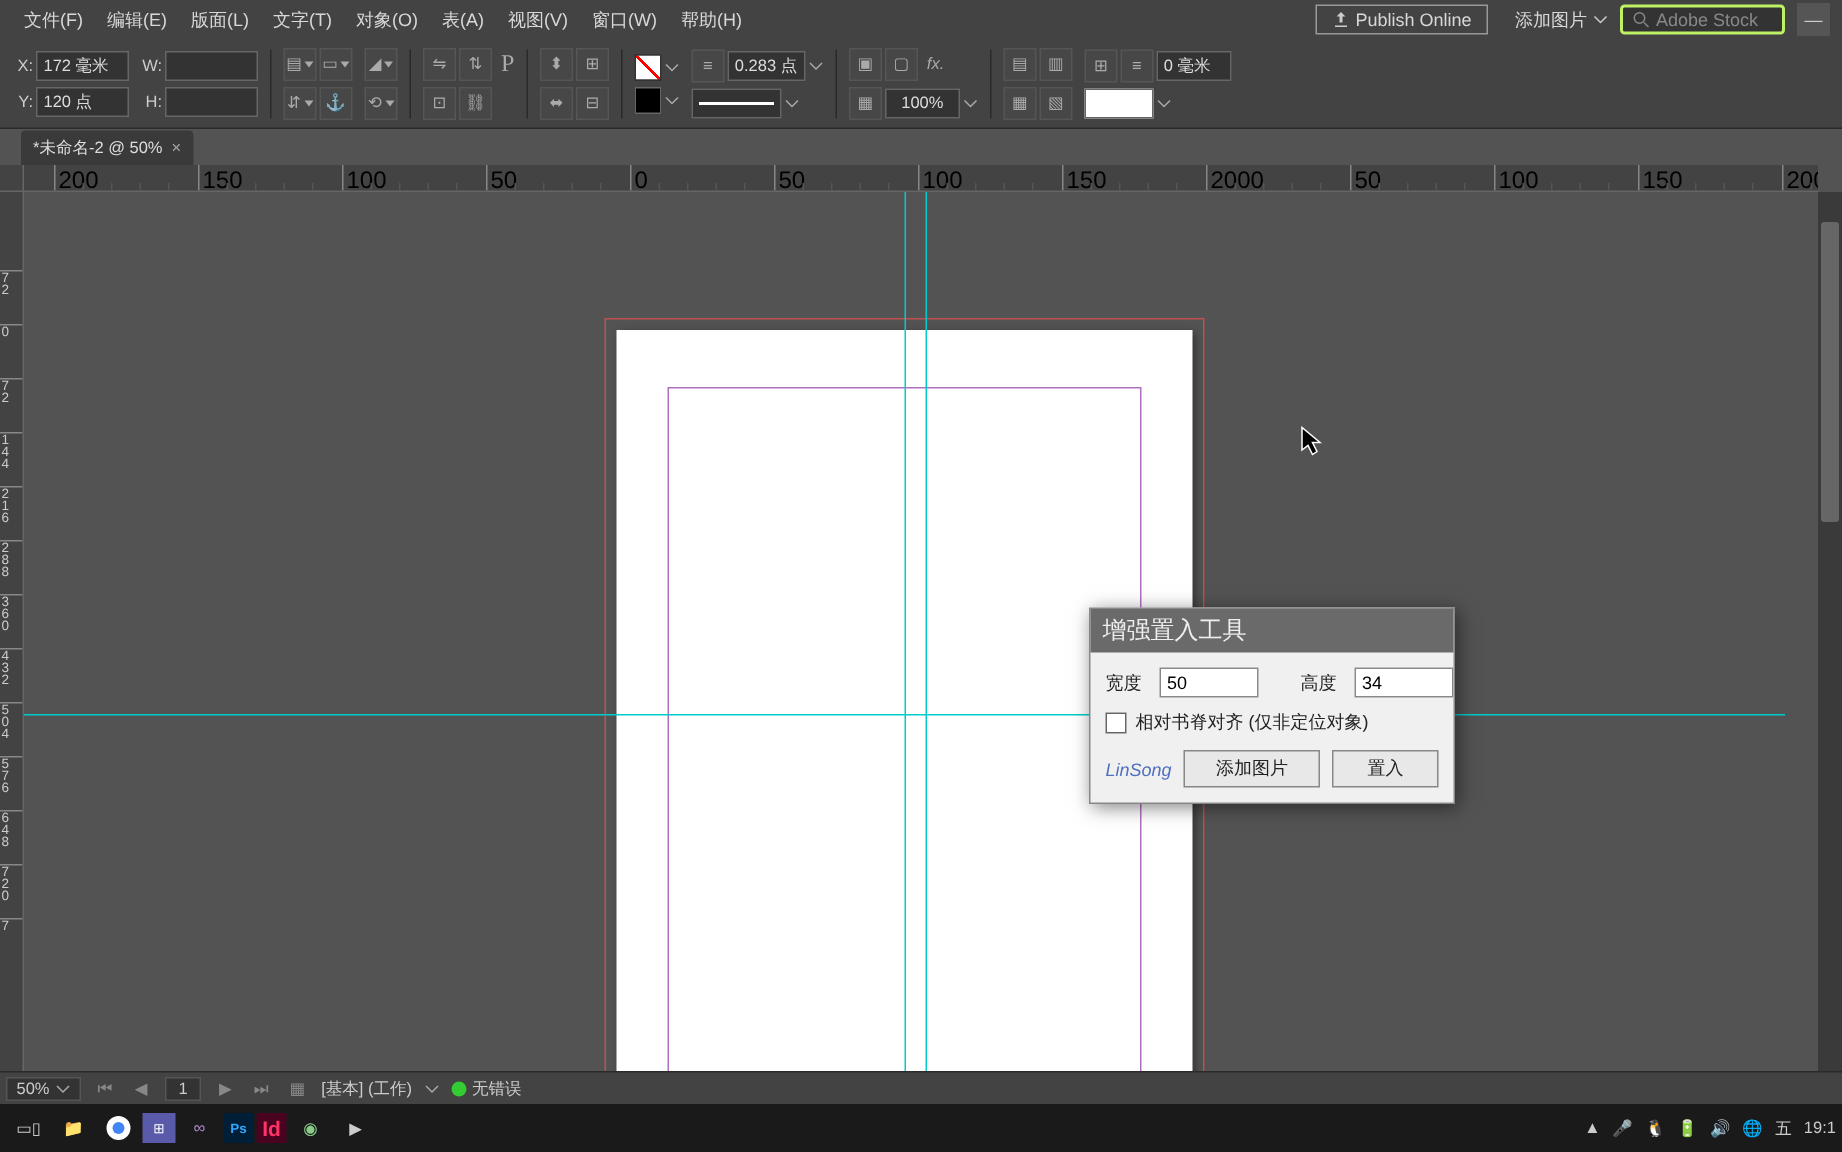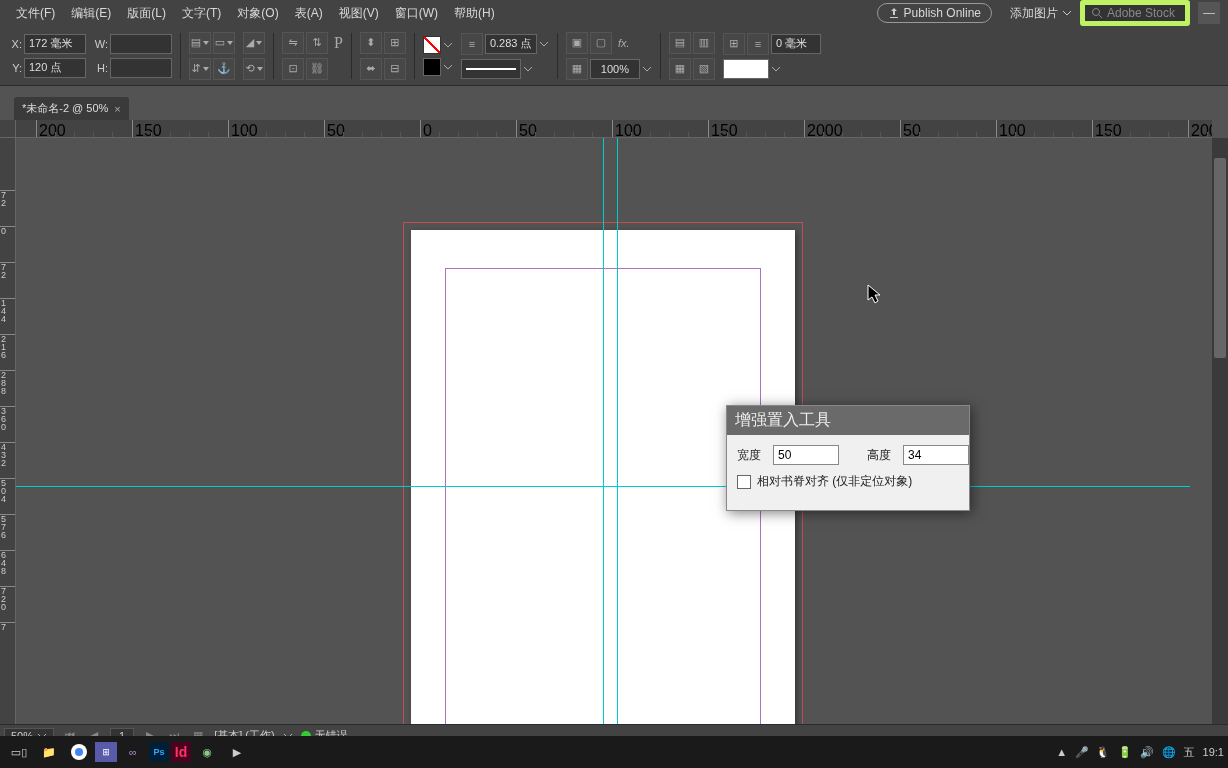--- a/index.html
+++ b/index.html
@@ -1,43 +1,43 @@
 <!DOCTYPE html>
 <html><head>
 <meta charset="utf-8">
 <style>
 * { margin: 0; padding: 0; box-sizing: border-box; font-family: "Microsoft YaHei", sans-serif; }
 body { background: #535353; width: 1228px; height: 768px; overflow: hidden; position: relative; }
 
 .menubar { background: #434343; height: 26px; display: flex; align-items: center; padding: 0 8px; color: #d8d8d8; font-size: 12px; }
 .menubar .menu-item { padding: 0 8px; cursor: default; }
 .menubar .spacer { flex: 1; }
-.publish-btn { border: 1px solid #999; border-radius: 10px; padding: 2px 10px; margin: 0 10px; display: flex; align-items: center; gap: 4px; }
+.publish-btn { border: 1px solid #999; border-radius: 0; padding: 2px 10px; margin: 0 10px; display: flex; align-items: center; gap: 4px; }
 .workspace-sel { padding: 0 8px; display:flex; align-items:center; gap:4px;}
-.stock-search { background: #333; border: 5px solid #bef264; border-radius: 3px; padding: 1px 6px; display:flex; align-items:center; gap:4px; color:#888; min-width:110px;}
+.stock-search { background: #333; border: 2px solid #bef264; border-radius: 3px; padding: 1px 6px; display:flex; align-items:center; gap:4px; color:#888; min-width:110px;}
 .min-btn { width:22px; height:22px; background:#555; margin-left:8px; display:flex; align-items:center; justify-content:center; color:#ccc;}
 
 .controlbar { background: #434343; height: 60px; border-bottom: 1px solid #2a2a2a; display:flex; align-items:center; padding: 0 4px; color:#ccc; font-size:11px;}
 .cb-group { display:flex; flex-direction:column; gap:4px; margin: 0 4px; }
 .cb-row { display:flex; align-items:center; gap:2px; }
 .cb-label { color:#ccc; min-width:14px; text-align:right; }
 .cb-input { background:#333; border:1px solid #666; color:#ddd; padding:2px 4px; width:62px; height:20px; font-size:11px;}
 .cb-sep { width:1px; height:46px; background:#2a2a2a; margin:0 4px;}
 .cb-icon { width:22px; height:22px; background:#474747; border:1px solid #555; display:flex; align-items:center; justify-content:center; color:#aaa; cursor:default;}
 .cb-icon.dd::after{content:"";border-left:3px solid transparent;border-right:3px solid transparent;border-top:4px solid #aaa;margin-left:2px;}
 .stroke-box{width:18px;height:18px;background:linear-gradient(45deg,#fff 45%,red 45%,red 55%,#fff 55%);border:1px solid #333;}
 .fill-box{width:18px;height:18px;background:#000;border:1px solid #666;}
 .stroke-weight{width:52px;height:20px;background:#333;border:1px solid #666;color:#ddd;display:flex;align-items:center;padding:0 4px;font-size:11px;}
 .stroke-line{width:60px;height:20px;background:#333;border:1px solid #666;display:flex;align-items:center;padding:0 4px;}
 .stroke-line .line{flex:1;height:2px;background:#fff;}
 .opacity-box{width:50px;height:20px;background:#333;border:1px solid #666;color:#ddd;display:flex;align-items:center;justify-content:center;font-size:11px;}
 .zero-box{width:50px;height:20px;background:#333;border:1px solid #666;color:#ddd;display:flex;align-items:center;padding:0 4px;font-size:11px;}
 .swatch{width:46px;height:20px;background:#fff;border:1px solid #666;}
 
-.tabbar{height:34px;display:flex;align-items:flex-end;padding-left:14px;}
+.tabbar{height:24px;display:flex;align-items:flex-end;padding-left:14px;}
 .doc-tab{background:#3a3a3a;color:#ddd;font-size:11px;padding:4px 8px;display:flex;align-items:center;gap:6px;border-top-left-radius:3px;border-top-right-radius:3px;}
 .doc-tab .close{color:#aaa;cursor:default;}
 
 .workspace{position:relative;height:604px;background:#535353;display:flex;}
 .hruler{position:absolute;left:16px;right:16px;top:0;height:18px;background:#434343;border-bottom:1px solid #666;overflow:hidden;}
 .htick{position:absolute;top:0;height:100%;border-left:1px solid #888;padding-left:2px;padding-top:2px;white-space:nowrap;}
 .htick.minor{border-left:1px solid #555;height:6px;top:12px;}
 .vruler{position:absolute;left:0;top:18px;bottom:0;width:16px;background:#434343;border-right:1px solid #666;overflow:hidden;}
 .vtick{position:absolute;left:0;width:100%;border-top:1px solid #888;font-size:9px;color:#ccc;line-height:8px;padding-left:1px;}
 .vtick span{display:block;}
@@ -409,20 +409,25 @@
     <div class="dlg-row">
       <span class="dlg-label">宽度</span>
       <input class="dlg-input" value="50" style="">
       <span class="dlg-label" style="margin-left:22px">高度</span>
       <input class="dlg-input" value="34" style="">
     </div>
     <div class="dlg-check">
       <div class="box"></div>
       <span>相对书脊对齐 (仅非定位对象)</span>
     </div>
+    <div class="dlg-btns">
+      <span class="dlg-link">LinSong</span>
+      <div class="dlg-btn" style="flex:1.3">添加图片</div>
+      <div class="dlg-btn" style="flex:1">置入</div>
+    </div>
   </div>
 </div>
 
 <svg class="cursor" viewBox="0 0 16 22">
   <path d="M1 1 L1 16 L5 13 L8 19 L11 17 L8 11 L13 11 Z" fill="#000" stroke="#fff" stroke-width="1"></path>
 </svg>
 
 <div class="statusbar">
   <div class="sb-zoom">
       <span>50%</span>

